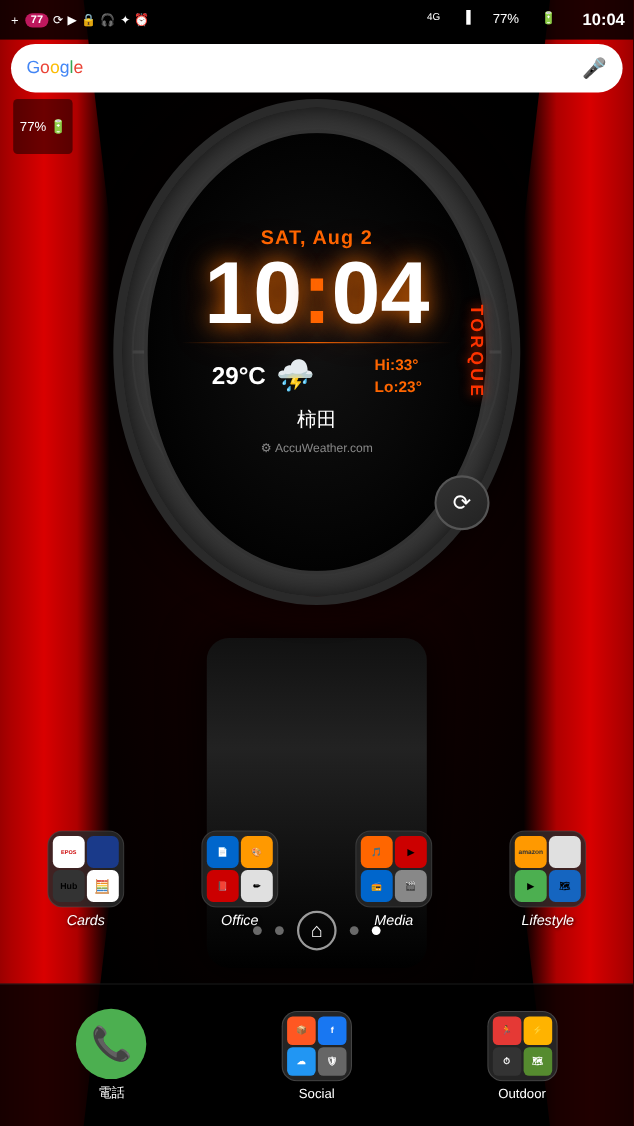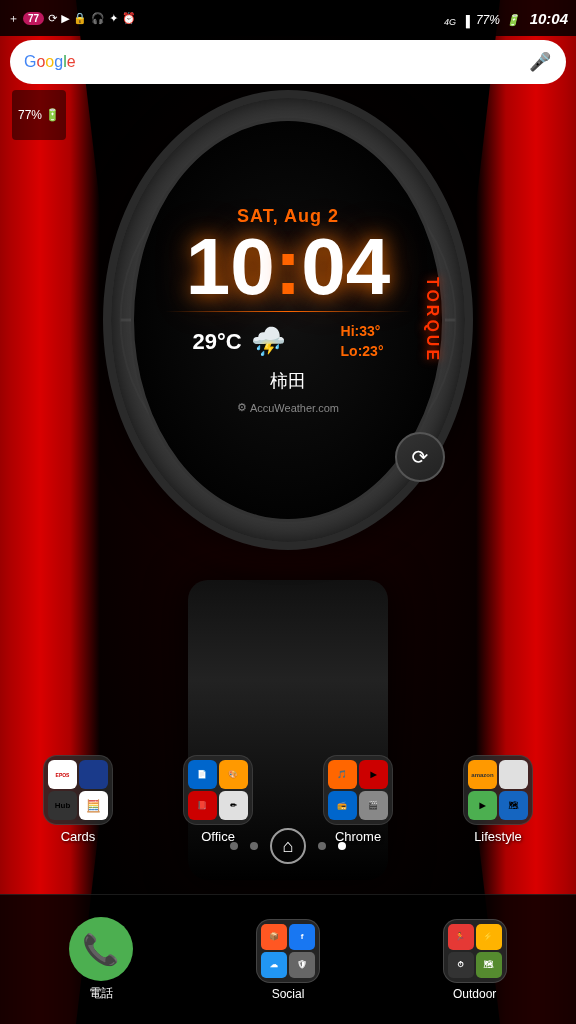--- a/index.html
+++ b/index.html
@@ -69,23 +69,22 @@
       padding: 0 8px;
       z-index: 100;
     }
     .status-left {
       display: flex;
       align-items: center;
       gap: 4px;
     }
     .status-right {
       display: flex;
-      align-items: flex-end;
-      gap: 6px;
-      font-style: italic;
+      align-items: flex-start;
+      gap: 20px;
     }
     .status-icon {
       color: white;
       font-size: 11px;
     }
     .status-time {
       color: white;
       font-size: 15px;
       font-weight: bold;
       margin-left: 4px;
@@ -311,20 +310,21 @@
       align-items: center;
       justify-content: center;
       font-size: 8px;
       font-weight: bold;
     }
 
     .folder-label {
       color: white;
       font-size: 13px;
       text-shadow: 1px 1px 3px rgba(0,0,0,0.8);
+      font-style: italic;
     }
 
     
     .app-white { background: #fff; color: #333; }
 
     
     .nav-dots {
       position: absolute;
       bottom: 160px;
       left: 0; right: 0;
@@ -540,21 +540,21 @@
     <span class="folder-label">Office</span>
   </div>
 
   <div class="app-folder">
     <div class="folder-grid">
       <div class="folder-app" style="background:#ff6600;">🎵</div>
       <div class="folder-app" style="background:#cc0000;">▶</div>
       <div class="folder-app" style="background:#0066cc;">📻</div>
       <div class="folder-app" style="background:#888;">🎬</div>
     </div>
-    <span class="folder-label">Chrome</span>
+    <span class="folder-label">Media</span>
   </div>
 
   <div class="app-folder">
     <div class="folder-grid">
       <div class="folder-app" style="background:#ff9900;font-size:6px;color:#333;font-weight:900;">amazon</div>
       <div class="folder-app" style="background:#e0e0e0;"></div>
       <div class="folder-app" style="background:#4caf50;">▶</div>
       <div class="folder-app" style="background:#1565c0;">🗺</div>
     </div>
     <span class="folder-label">Lifestyle</span>

